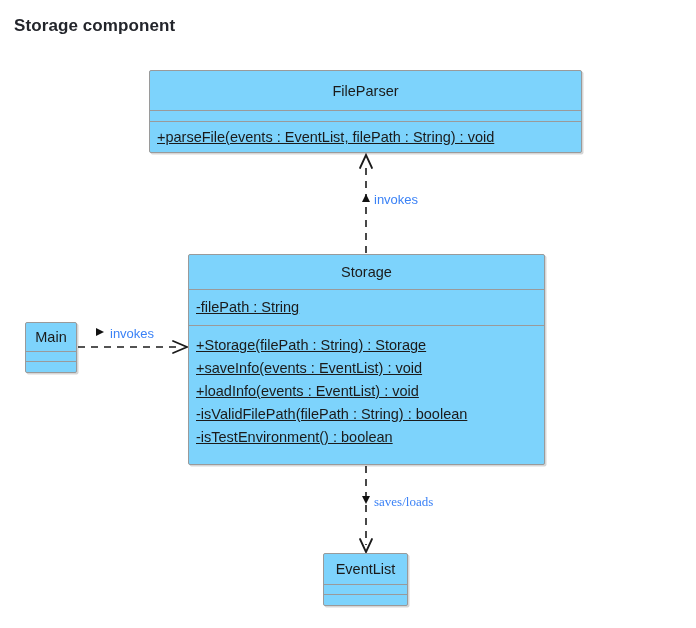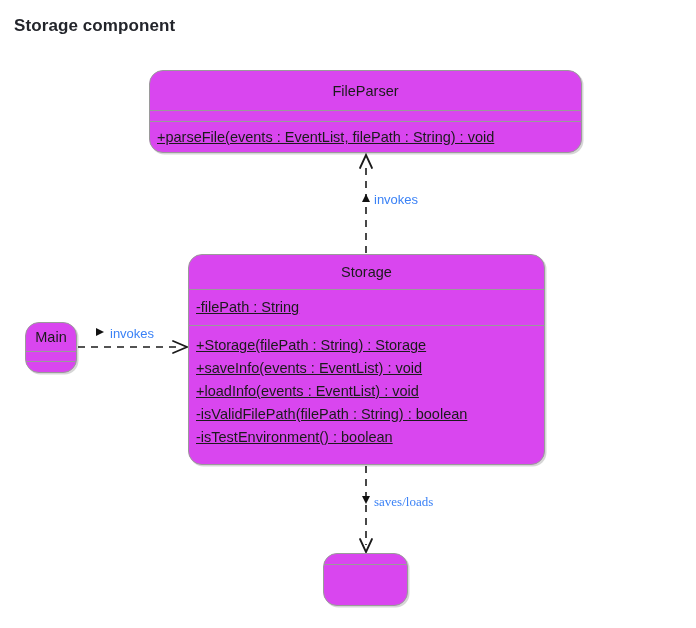--- a/index.html
+++ b/index.html
@@ -33,23 +33,23 @@
     font-weight: bold;
     color: #23252b;
     letter-spacing: 0.1px;
     white-space: nowrap;
   }
 
   
   .uml-class {
     position: absolute;
     box-sizing: border-box;
-    background: #d946ef;
+    background: #7dd3fc;
     border: 1px solid #9a9a9a;
-    border-radius: 14px;
+    border-radius: 2px;
     box-shadow: 1.5px 1.5px 0 rgba(0,0,0,0.16);
     color: #1b1b1b;
   }
   .uml-compartment {
     box-sizing: border-box;
     overflow: hidden;
   }
   .uml-compartment + .uml-compartment {
     border-top: 1px solid #9a9a9a;
   }
@@ -177,20 +177,21 @@
     <div class="uml-compartment compartment-members c-methods">
       <div class="member-line">+Storage(filePath : String) : Storage</div>
       <div class="member-line">+saveInfo(events : EventList) : void</div>
       <div class="member-line">+loadInfo(events : EventList) : void</div>
       <div class="member-line">-isValidFilePath(filePath : String) : boolean</div>
       <div class="member-line">-isTestEnvironment() : boolean</div>
     </div>
   </div>
 
   <div class="uml-class" id="class-eventlist">
+    <div class="uml-compartment compartment-name c-name">EventList</div>
     <div class="uml-compartment compartment-empty c-attrs"></div>
     <div class="uml-compartment compartment-empty c-methods"></div>
   </div>
 
   <div class="dir-tri up" id="tri-invokes-fileparser"></div>
   <div class="edge-label" id="label-invokes-fileparser">invokes</div>
 
   <div class="dir-tri right" id="tri-invokes-main"></div>
   <div class="edge-label" id="label-invokes-main">invokes</div>
 

